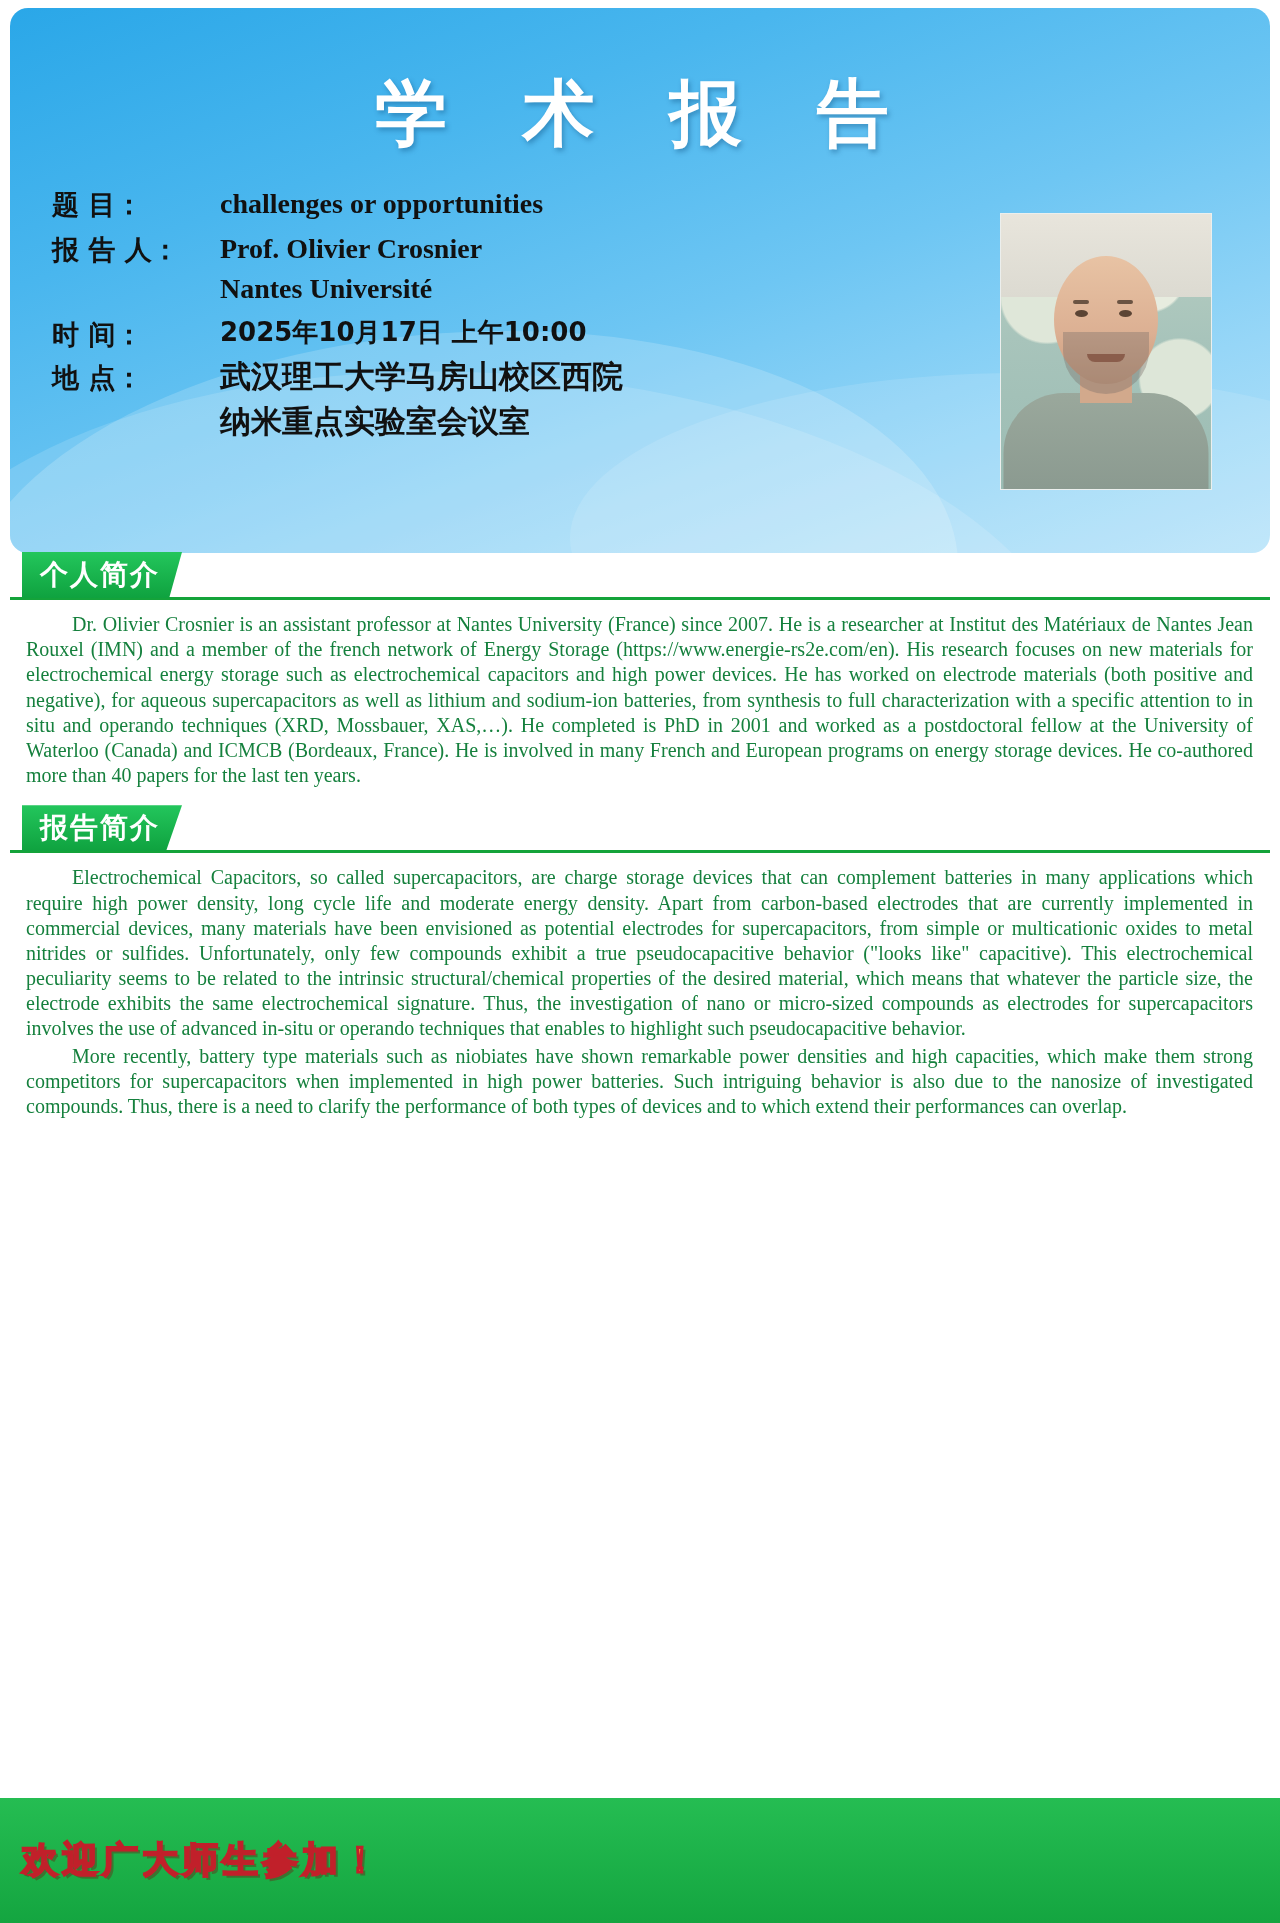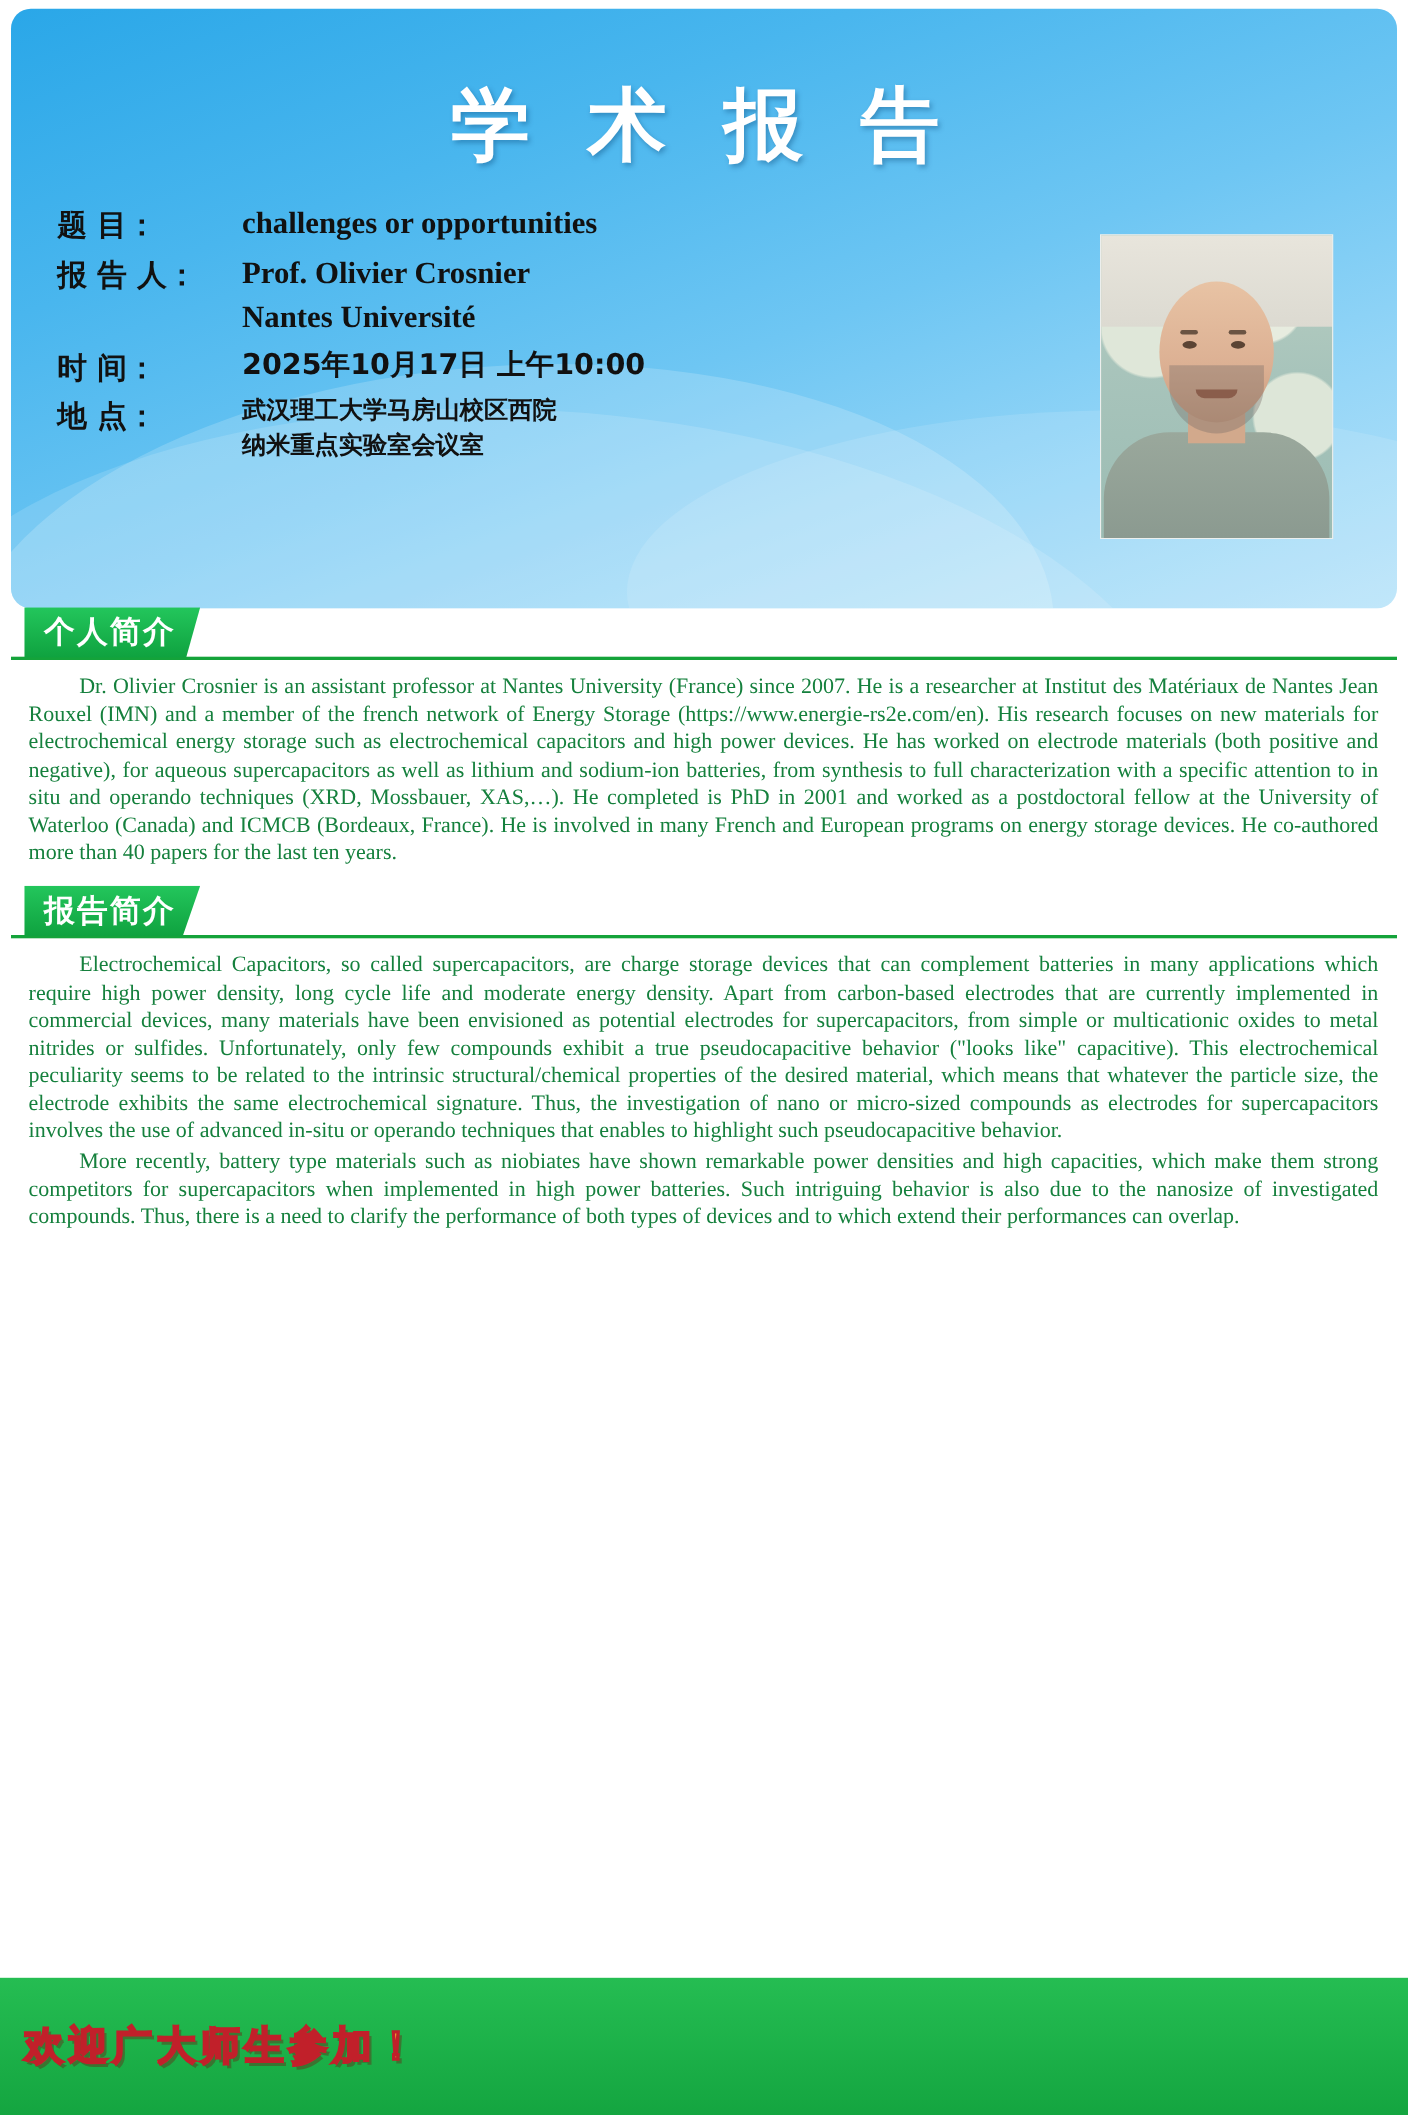--- a/index.html
+++ b/index.html
@@ -40,21 +40,21 @@
   }
   .header .wave3{
     position:absolute;right:-200px;bottom:-150px;width:900px;height:330px;
     background:rgba(255,255,255,0.12);
     border-radius:50%;
   }
   .title-cn{
     position:relative;
     text-align:center;
     color:#ffffff;
-    font-family:Liberation Sans, sans-serif;
+    font-family:Liberation Mono, monospace;
     font-weight:700;
     font-size:72px;
     letter-spacing:16px;
     padding-top:58px;
     text-shadow:2px 3px 5px rgba(0,60,110,0.35);
   }
   .info{
     position:relative;
     margin-top:22px;
     padding-left:42px;
@@ -67,21 +67,21 @@
     font-weight:700;font-size:27px;color:#111;
     letter-spacing:0px;
     white-space:nowrap;
     padding-top:3px;
   }
   .val{
     font-family:"Liberation Serif", serif;
     font-weight:700;font-size:28px;color:#111;
     line-height:1.45;
   }
-  .val.cn{font-family:Liberation Serif, serif;font-size:22px;font-weight:700;}
+  .val.cn{font-family:Liberation Mono, monospace;font-size:31px;font-weight:700;}
   .val.mix{font-family:"DejaVu Sans", sans-serif;font-size:26px;font-weight:700;}
   .photo{
     position:absolute;right:58px;top:205px;
     width:210px;height:275px;
     border:1px solid rgba(255,255,255,0.6);
     overflow:hidden;
     background:#cfd8d2;
   }
   .photo .map{
     position:absolute;left:0;top:0;width:100%;height:100%;

